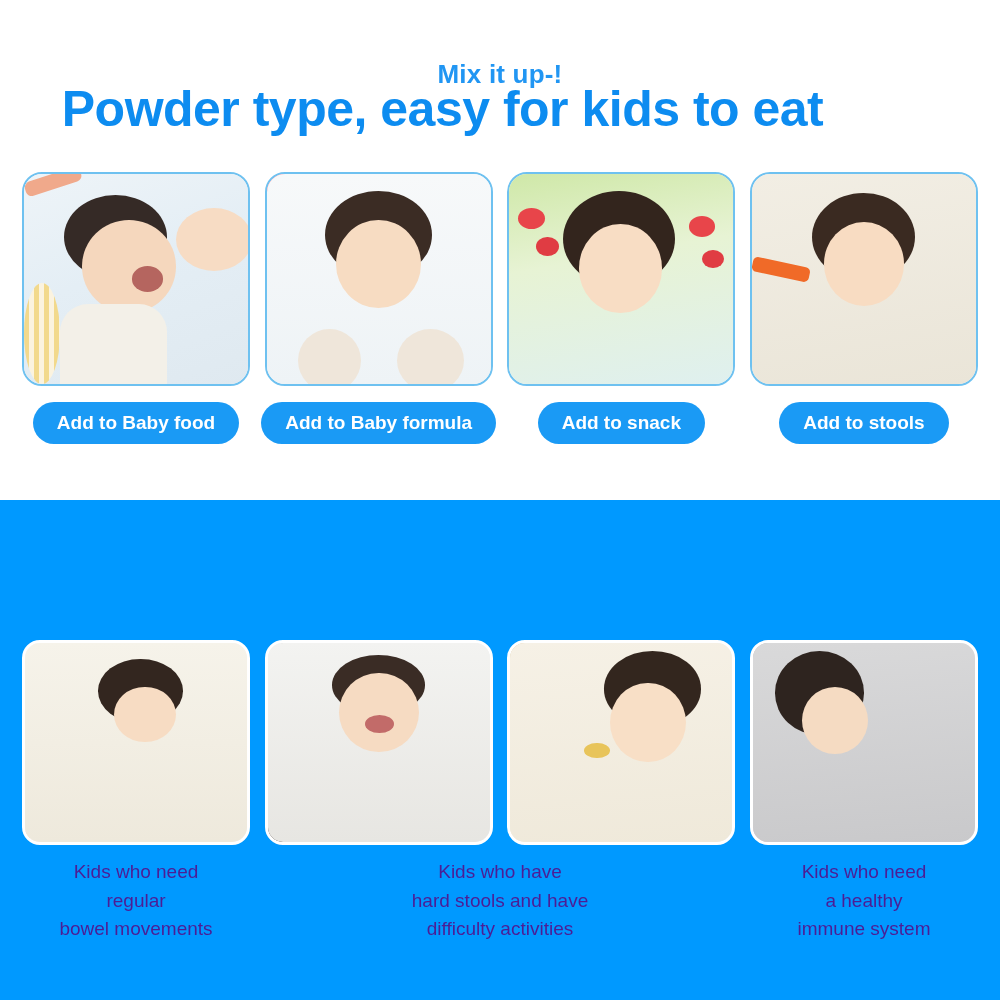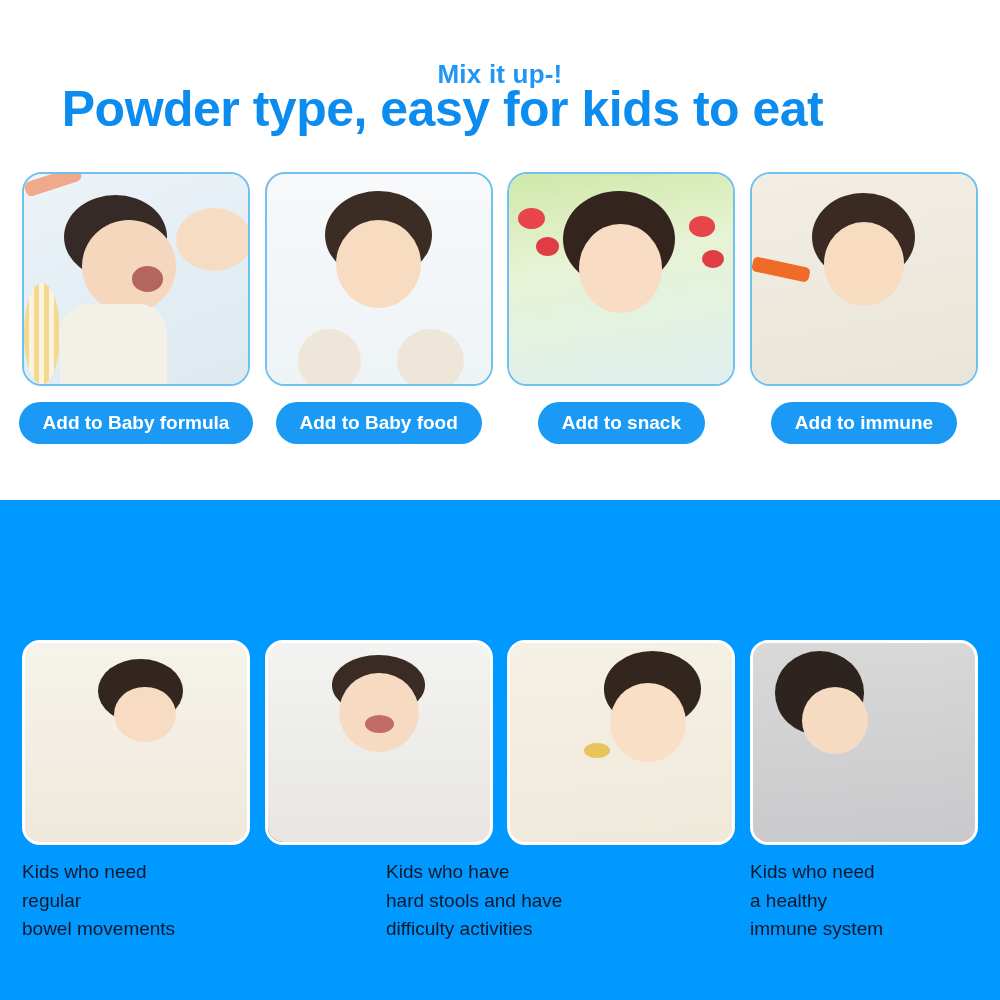--- a/index.html
+++ b/index.html
@@ -142,21 +142,22 @@
   .caption-row {
     position: absolute;
     left: 22px; top: 358px;
     width: 956px;
     display: flex;
     justify-content: space-between;
   }
 
   .caption-cell {
     width: 228px;
-    color: #0f172a;
+    text-align: center;
+    color: #4c1d95;
     font-size: 19px;
     font-weight: 500;
     line-height: 1.5;
     white-space: pre-line;
   }
 
   
   .photo { position: absolute; inset: 0; }
 
   .ph-bg { position: absolute; inset: 0; }
@@ -294,30 +295,30 @@
           <div class="spoon"></div>
           <div class="bowl"></div>
           <div class="cream"></div>
         </div>
       </div>
 
     </div>
 
     <div class="pill-row">
       <div class="pill-cell">
+        <span class="pill">Add to Baby food</span>
+      </div>
+      <div class="pill-cell">
         <span class="pill">Add to Baby formula</span>
-      </div>
-      <div class="pill-cell">
-        <span class="pill">Add to Baby food</span>
       </div>
       <div class="pill-cell">
         <span class="pill">Add to snack</span>
       </div>
       <div class="pill-cell">
-        <span class="pill">Add to immune</span>
+        <span class="pill">Add to stools</span>
       </div>
     </div>
 
   </div>
 
   <div class="bottom-section">
 
 
     <div class="row-bottom">
 

